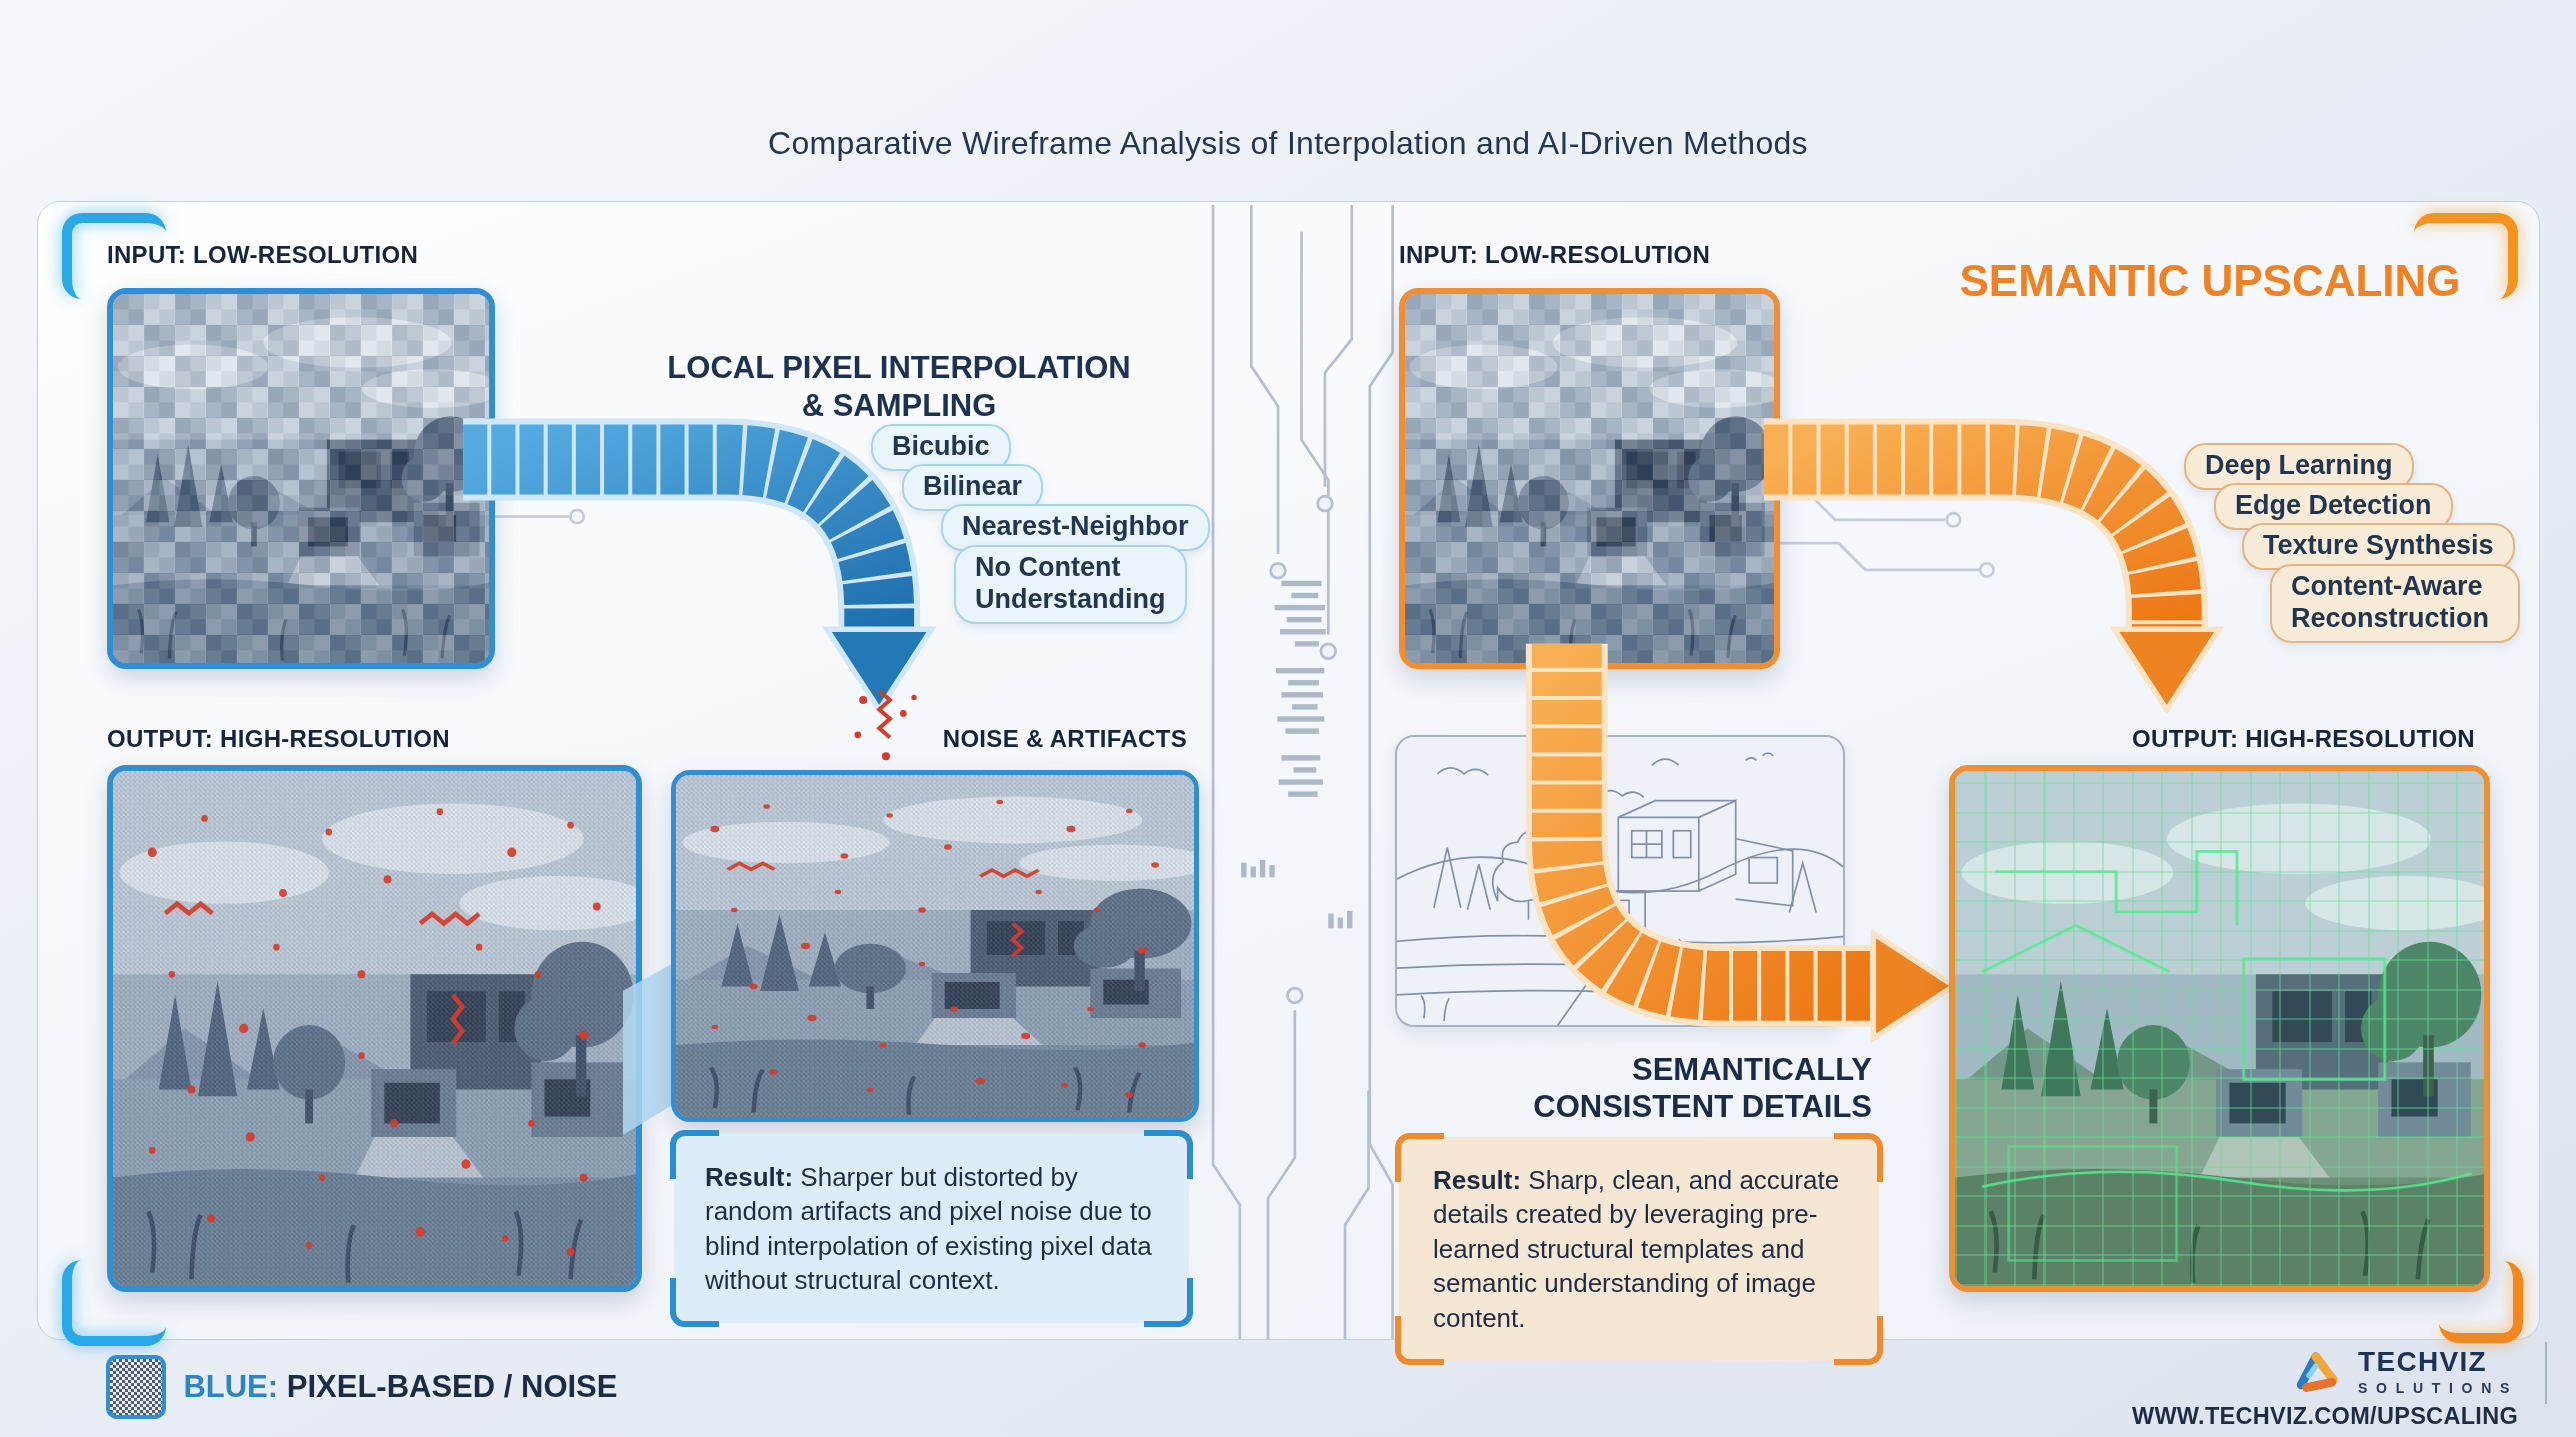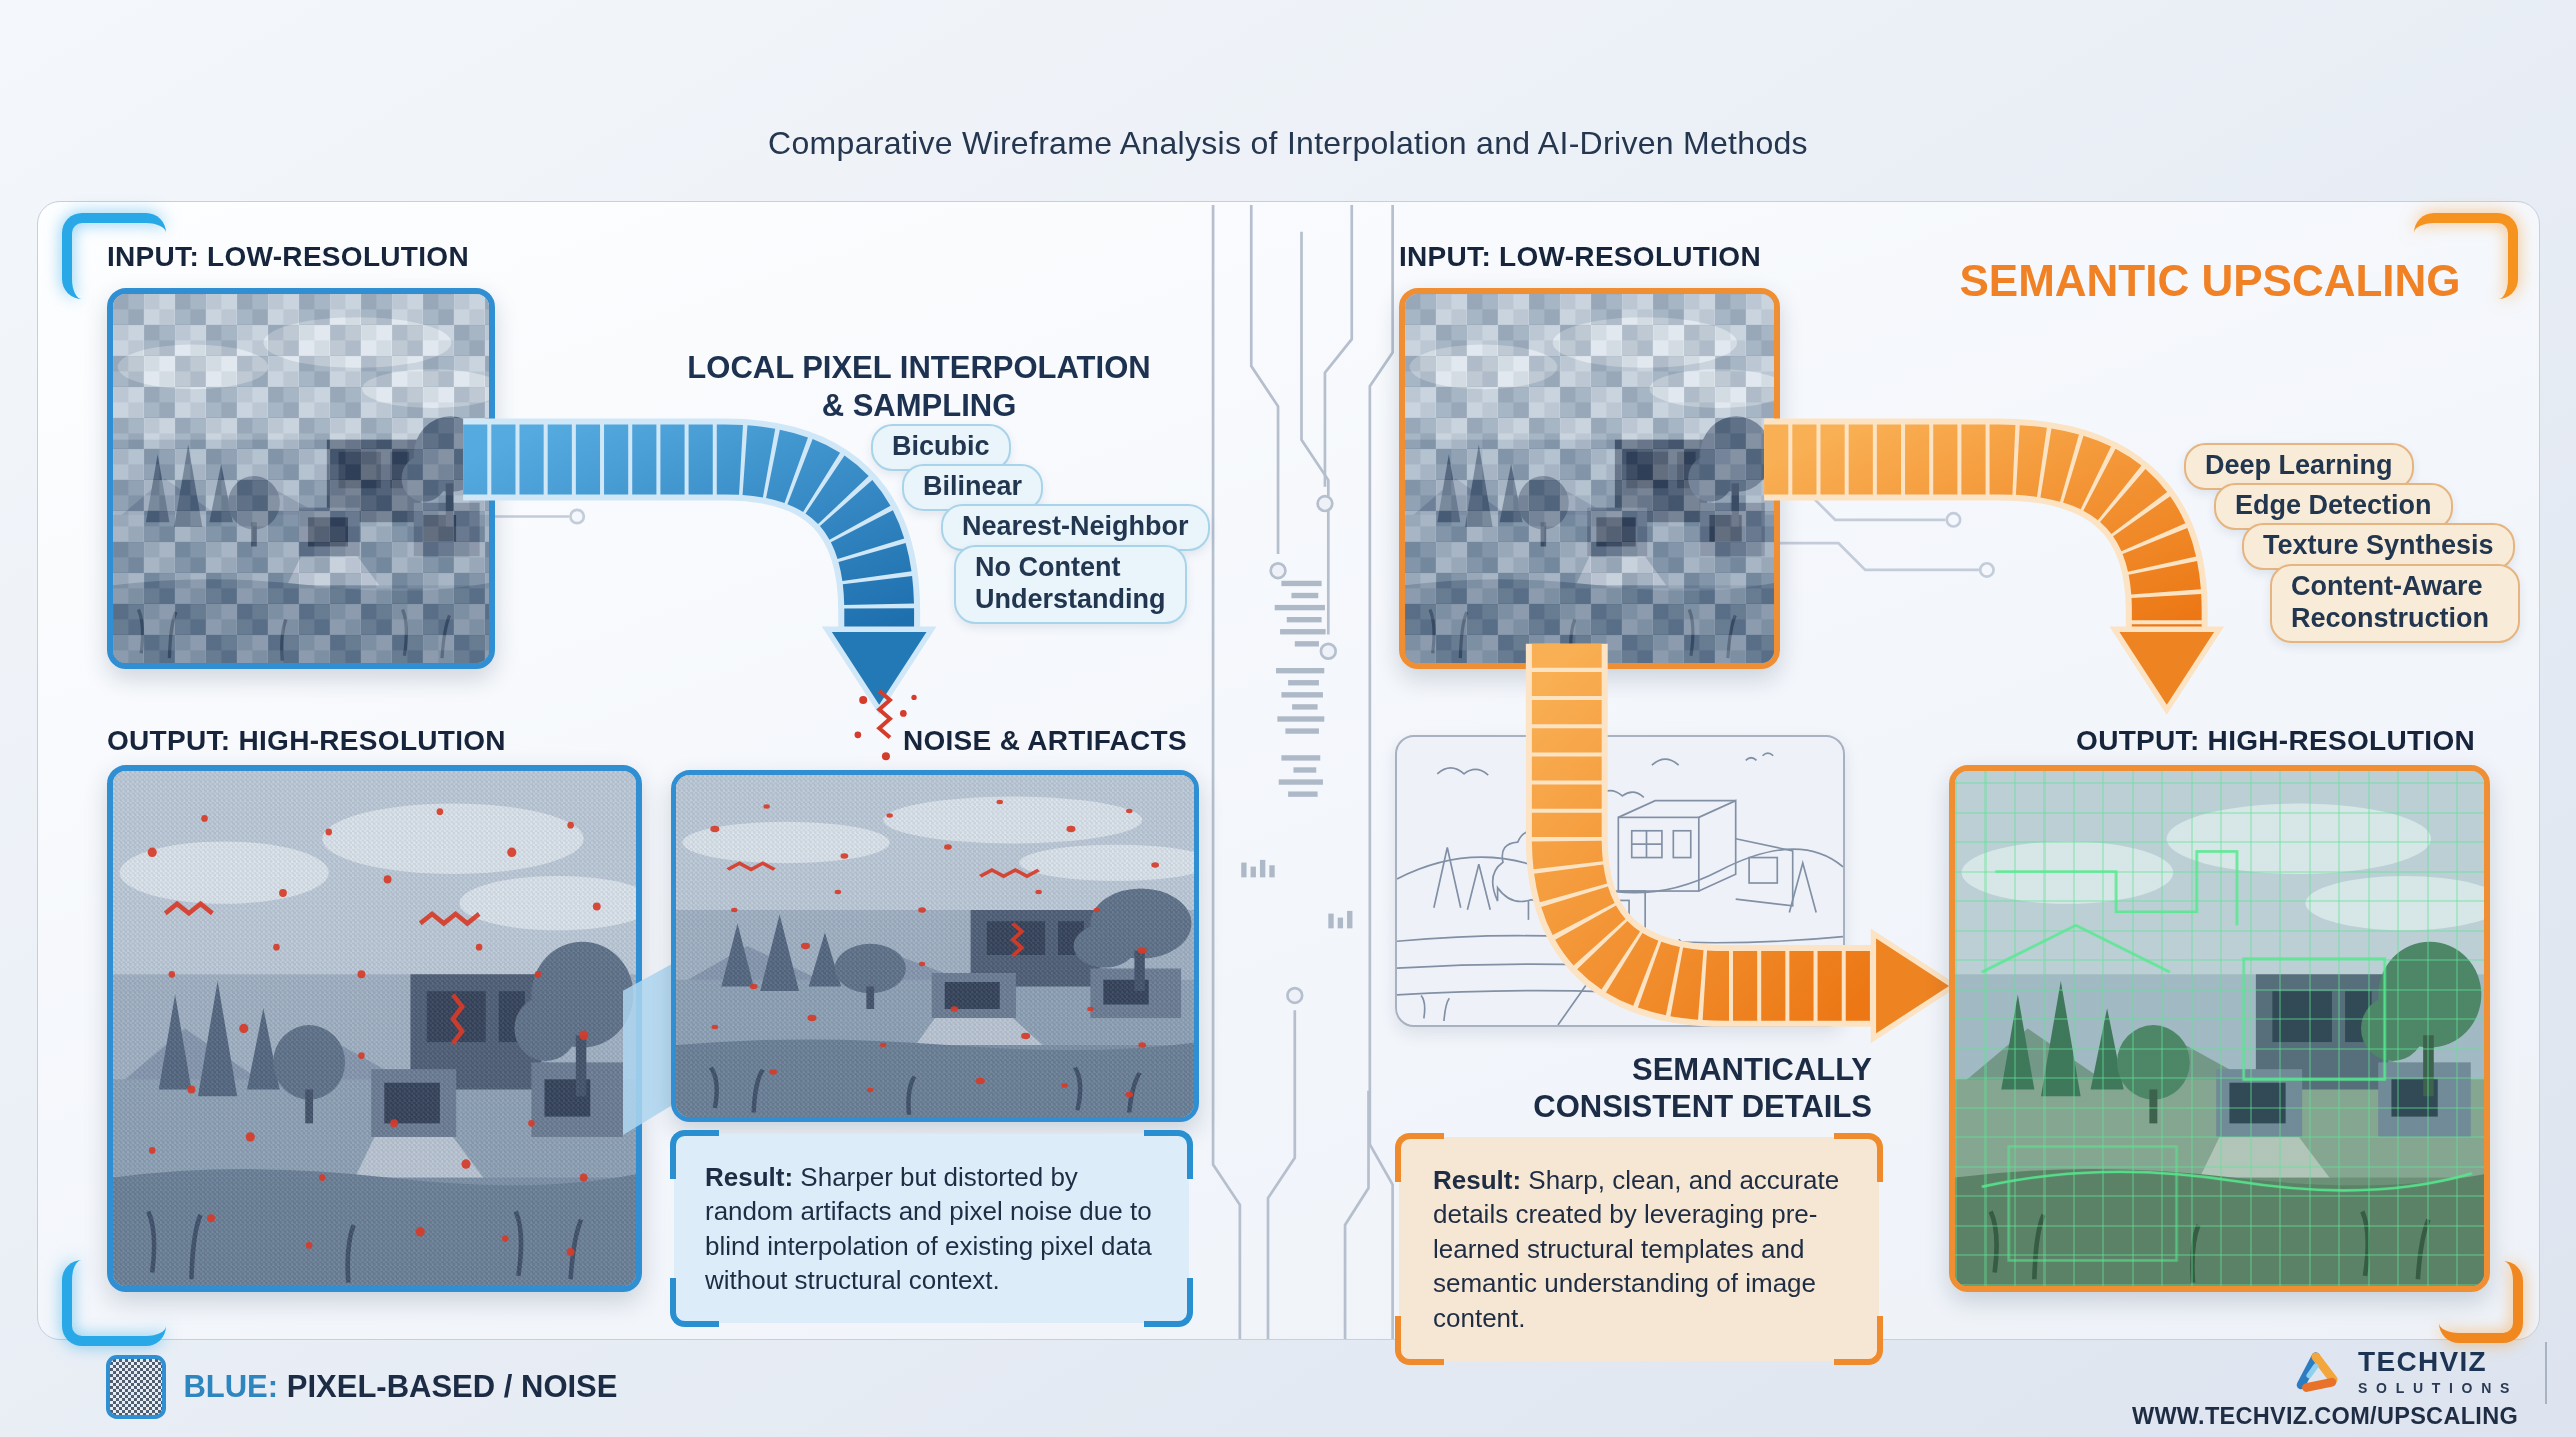--- a/index.html
+++ b/index.html
@@ -17,21 +17,21 @@
   
   .main-panel{left:37px;top:201px;width:2501px;height:1137px;border:1.3px solid #c7cfdc;border-radius:23px;
     background:linear-gradient(160deg,#fdfeff 0%,#f3f6fb 55%,#eef2f8 100%);}
   
   .bracket{width:94px;height:76px;border:10px solid #29a8e8;border-radius:20px;}
   .bracket.tl{left:62px;top:213px;border-right:none;border-bottom:none;filter:drop-shadow(0 0 8px rgba(41,168,232,.65));}
   .bracket.bl{left:62px;top:1260px;border-right:none;border-top:none;filter:drop-shadow(0 0 8px rgba(41,168,232,.65));}
   .bracket.tr{left:2414px;top:213px;border-left:none;border-bottom:none;border-color:#f6921e;filter:drop-shadow(0 0 8px rgba(246,146,30,.6));}
   .bracket.br{left:2439px;top:1261px;width:74px;height:72px;border-left:none;border-top:none;border-color:#f0881f;filter:drop-shadow(0 0 8px rgba(246,146,30,.6));}
   
-  .lbl{font-weight:800;color:#16243c;font-size:28px;letter-spacing:0.3px;white-space:nowrap;}
+  .lbl{font-weight:800;color:#16243c;font-size:24px;letter-spacing:0.3px;white-space:nowrap;}
   .sec-head{font-size:44px;font-weight:800;text-align:center;white-space:nowrap;}
   .sec-head.blue{color:#2e76a9}.sec-head.orange{color:#f08124}
   .method{font-size:31px;font-weight:800;color:#1d3150;line-height:1.22;}
   .big-note{font-size:31px;font-weight:800;color:#1c2c45;line-height:1.18;}
   
   .imgbox{border-radius:19px;overflow:hidden;box-shadow:0 9.4px 23px rgba(30,50,80,.18);}
   .imgbox.b-blue{border:6.7px solid #2f8fd2;}
   .imgbox.b-orange{border:6.7px solid #f08e33;}
   .imgbox.b-thin{border:2px solid #a8b1c0;background:#eef2f8;box-shadow:0 6.7px 16px rgba(30,50,80,.10);}
   .scene-svg{position:absolute;inset:0;width:100%;height:100%;}
@@ -247,21 +247,21 @@
   <div class="abs lbl" style="left:107px;top:241px;">INPUT: LOW-RESOLUTION</div>
 
   <div class="abs imgbox b-blue" style="left:107px;top:288px;width:376px;height:369px;">
     <svg class="scene-svg pal-blue" viewBox="0 0 800 760" preserveAspectRatio="none">
         <use href="#scene"></use>
       </svg>
     <div class="overlay mosaic"></div>
   </div>
 
 
-  <div class="abs method" style="left:664px;top:349px;width:510px;text-align:center;">
+  <div class="abs method" style="left:644px;top:349px;width:510px;text-align:center;">
     <div>LOCAL PIXEL INTERPOLATION</div>
     <div>&amp; SAMPLING</div>
   </div>
 
   <svg class="abs" style="left:443px;top:389px;width:510px;height:349px;" viewBox="0 0 760 520">
     <path d="M30,105 H420 Q650,105 650,330 V360" fill="none" stroke="#cfe7f7" stroke-width="122"></path>
     <path d="M30,105 H420 Q650,105 650,330 V360" fill="none" stroke="url(#gradBlue)" stroke-width="104" stroke-dasharray="36 6"></path>
     <polygon points="572,358 728,358 650,478" fill="#2379b6" stroke="#cfe7f7" stroke-width="8"></polygon>
   </svg>
 

